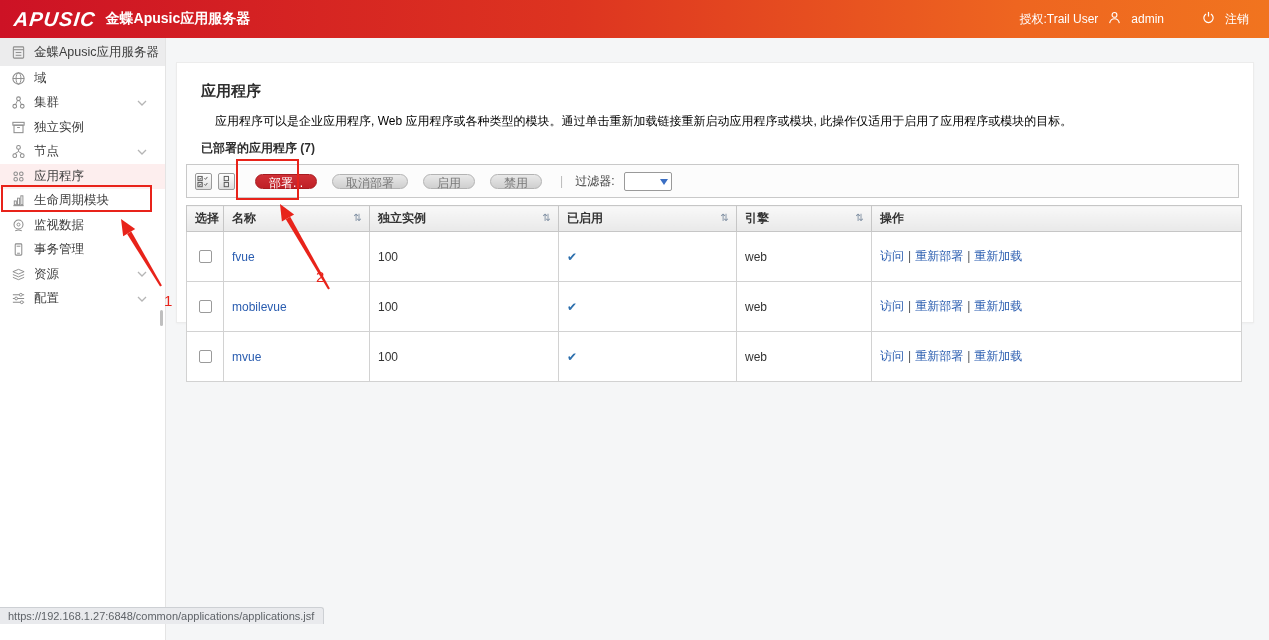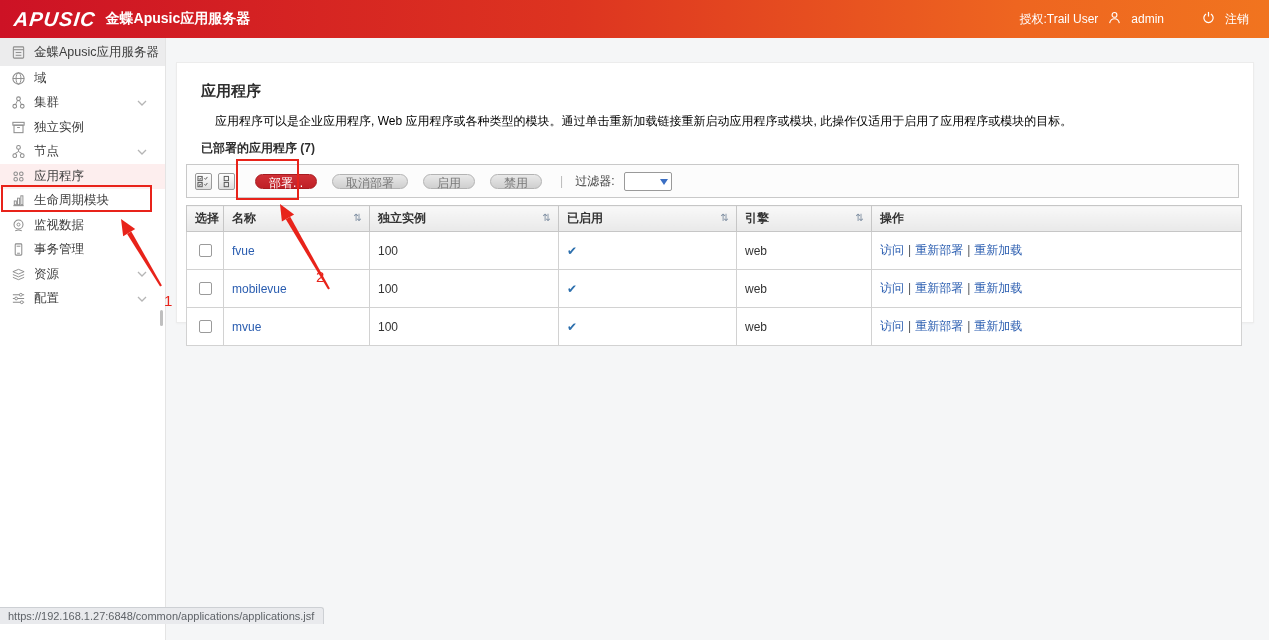--- a/index.html
+++ b/index.html
@@ -73,21 +73,21 @@
   }
   .filter-select svg { position:absolute; right:3px; top:6px; }
 
   
   .apps-table { margin:7px 14px 0 9px; border-collapse:collapse; width:1055px; table-layout:fixed; }
   .apps-table th, .apps-table td { border:1px solid #d2d2d2; font-size:12px; overflow:hidden; white-space:nowrap; }
   .apps-table th {
     background:linear-gradient(#f8f8f8,#e9e9e9); height:26px; text-align:left;
     padding:0 8px; font-weight:bold; color:#333; border-color:#c6c6c6; position:relative;
   }
-  .apps-table td { height:29px; padding:10px 8px; background:#fff; color:#333; }
+  .apps-table td { height:29px; padding:16px 8px; background:#fff; color:#333; }
   .sort-ic { position:absolute; right:7px; top:6px; font-size:10px; color:#7d8da0; font-weight:normal; }
   .cb { width:13px; height:13px; border:1px solid #9b9b9b; border-radius:2px; background:#fff; display:block; margin:0 auto; cursor:pointer; }
   a.lnk { color:#2a5db0; text-decoration:none; cursor:pointer; }
   .pipe { color:#55585c; margin:0 4px; }
   .check { color:#2c6fad; font-size:12px; }
   td.c-center { text-align:left; }
 
   
   .anno-rect { position:absolute; border:2px solid #e8231a; pointer-events:none; }
   .anno-svg { position:absolute; left:0; top:0; pointer-events:none; }

